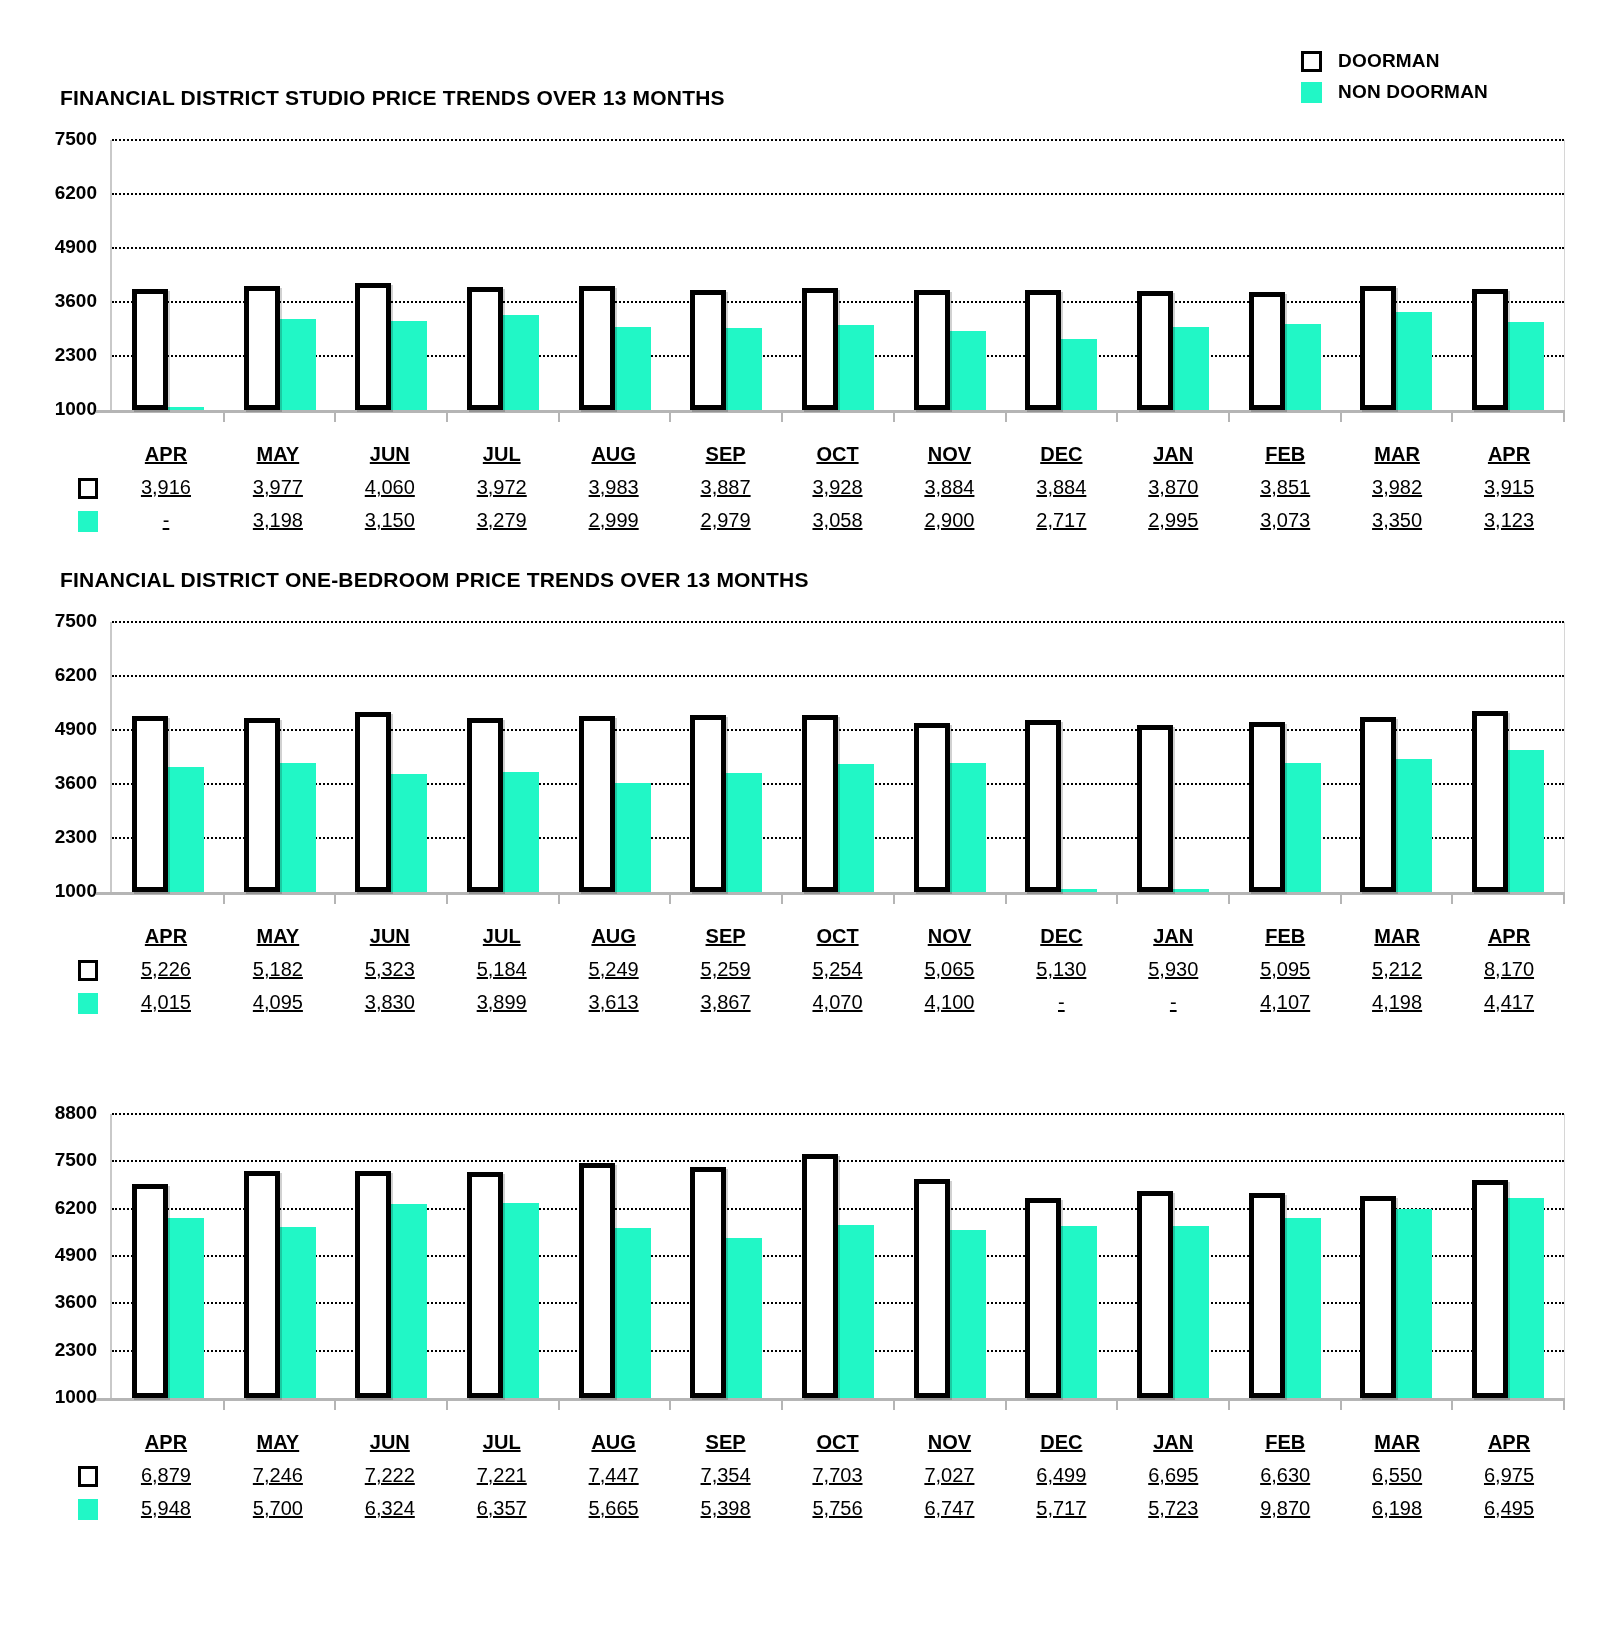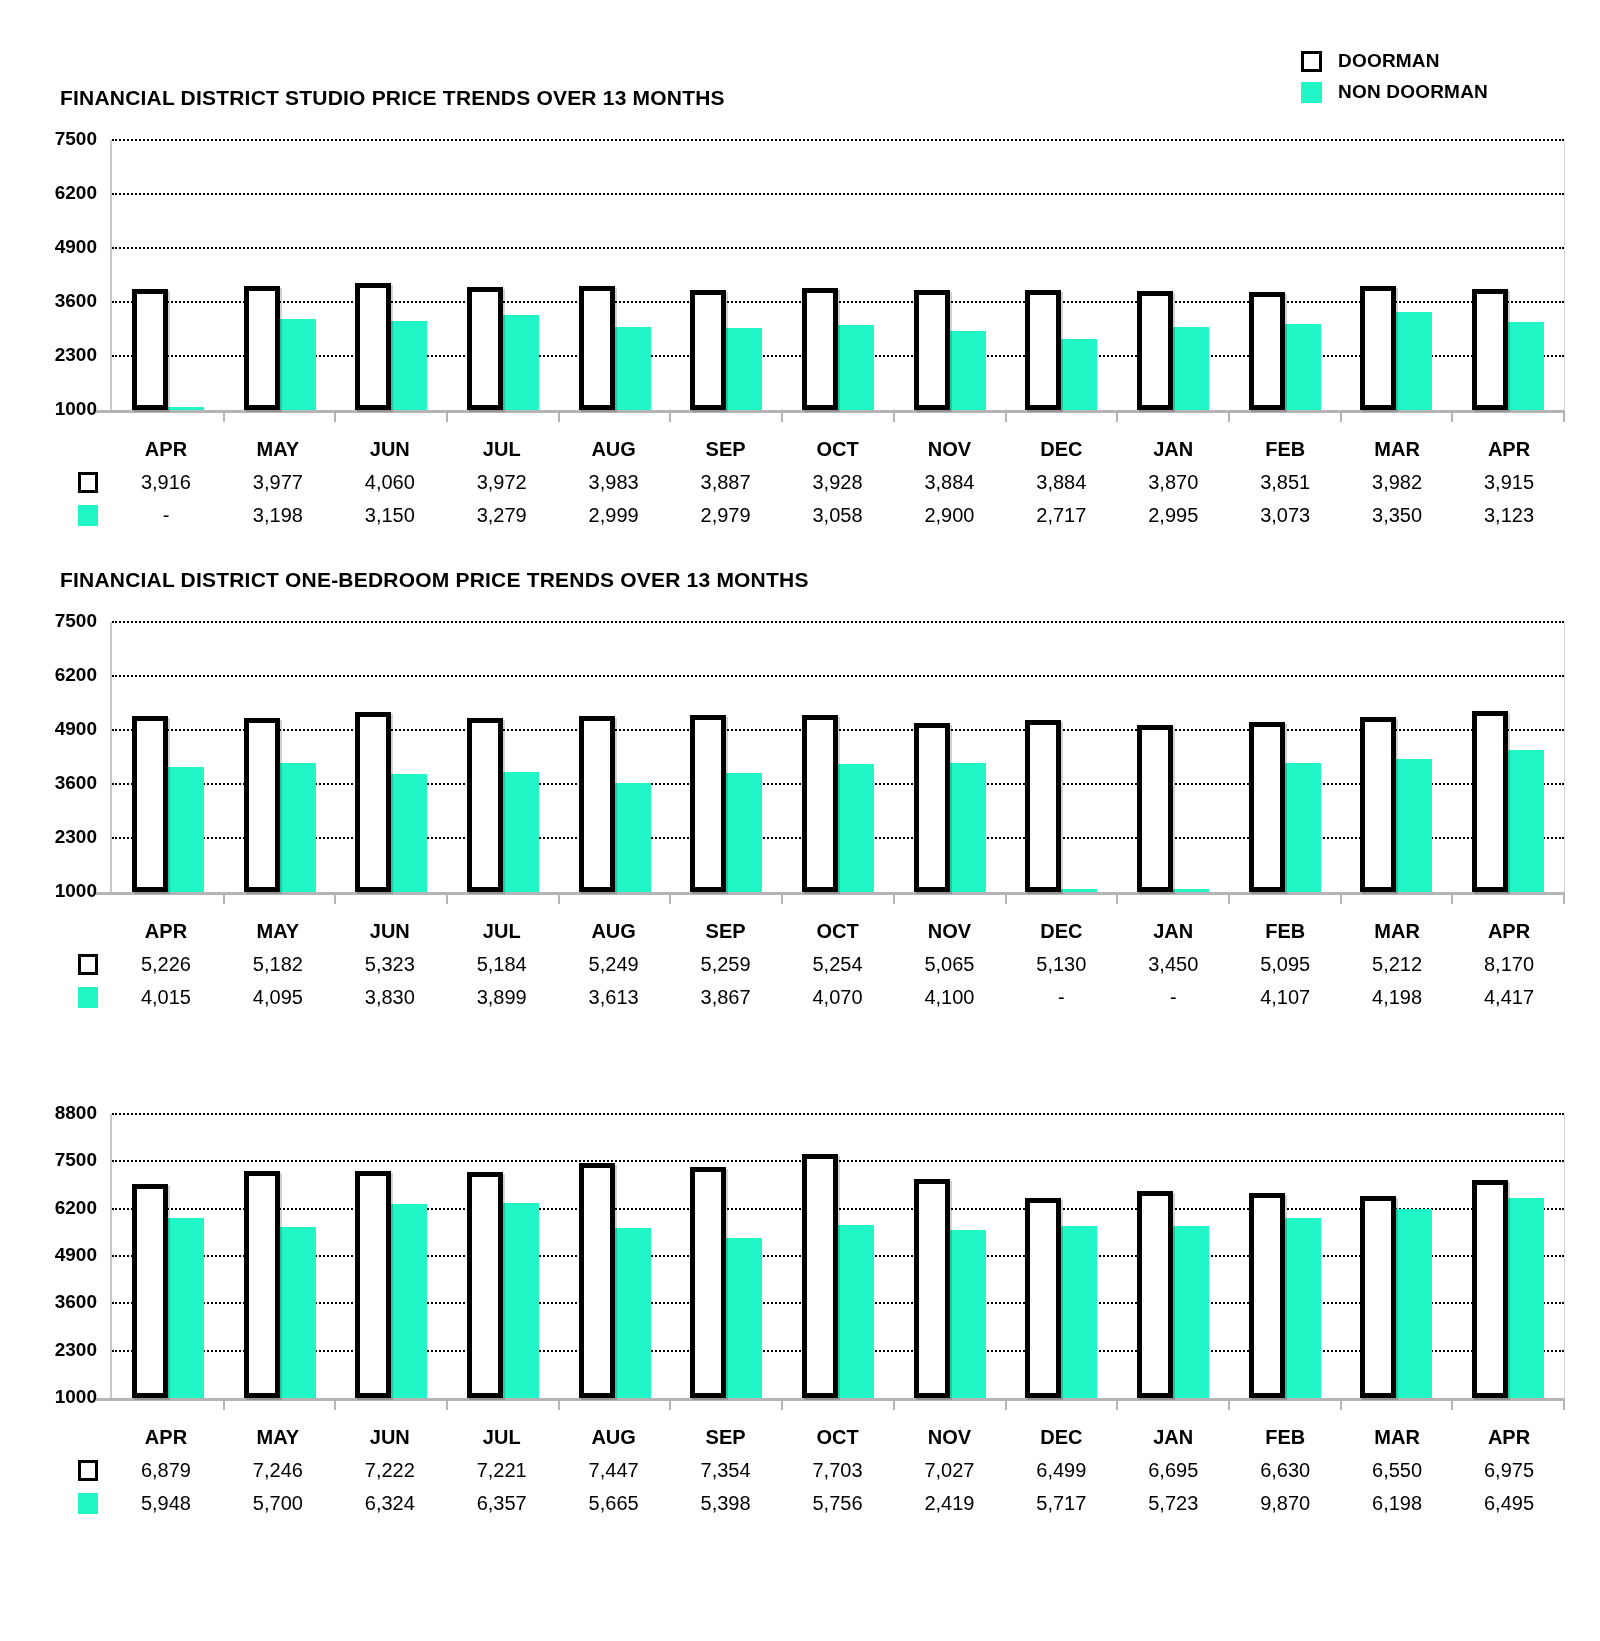--- a/index.html
+++ b/index.html
@@ -64,21 +64,21 @@
   }
   .bar { width:36px; flex:none; }
   .bar-doorman {
     background:#fff; border:5px solid #000; box-sizing:border-box;
     position:relative; z-index:2; min-height:10px;
     box-shadow:2px 2px 0 rgba(0,0,0,0.18);
   }
   .bar-nondoorman { background:var(--teal,#21f7c6); position:relative; z-index:1; }
 
   
-  .trow { display:flex; align-items:center; }
+  .trow { display:flex; align-items:flex-end;text-decoration:underline; }
   .months-row { margin-top:22px; height:34px; }
   .values-row { height:33px; }
   .gutter { width:90px; flex:none; display:flex; justify-content:flex-end; align-items:center; }
   .gutter .tbl-swatch { margin-right:12px; }
   .tbl-swatch { width:20px; height:21px; display:inline-block; box-sizing:border-box; }
   .cells { flex:1; display:flex; }
   .cell { flex:1; text-align:center; white-space:nowrap; }
   .month-cell { font-weight:bold; font-size:20px; }
   .value-cell { font-size:20px; }
 </style>
@@ -327,21 +327,21 @@
     <div class="cells">
         <div class="cell value-cell">5,226</div>
         <div class="cell value-cell">5,182</div>
         <div class="cell value-cell">5,323</div>
         <div class="cell value-cell">5,184</div>
         <div class="cell value-cell">5,249</div>
         <div class="cell value-cell">5,259</div>
         <div class="cell value-cell">5,254</div>
         <div class="cell value-cell">5,065</div>
         <div class="cell value-cell">5,130</div>
-        <div class="cell value-cell">3,450</div>
+        <div class="cell value-cell">5,930</div>
         <div class="cell value-cell">5,095</div>
         <div class="cell value-cell">5,212</div>
         <div class="cell value-cell">8,170</div>
       </div>
   </div>
   <div class="trow values-row">
     <div class="gutter">
       <span class="tbl-swatch sw-nondoorman"></span>
     </div>
     <div class="cells">
@@ -479,21 +479,21 @@
       <span class="tbl-swatch sw-nondoorman"></span>
     </div>
     <div class="cells">
         <div class="cell value-cell">5,948</div>
         <div class="cell value-cell">5,700</div>
         <div class="cell value-cell">6,324</div>
         <div class="cell value-cell">6,357</div>
         <div class="cell value-cell">5,665</div>
         <div class="cell value-cell">5,398</div>
         <div class="cell value-cell">5,756</div>
-        <div class="cell value-cell">2,419</div>
+        <div class="cell value-cell">6,747</div>
         <div class="cell value-cell">5,717</div>
         <div class="cell value-cell">5,723</div>
         <div class="cell value-cell">9,870</div>
         <div class="cell value-cell">6,198</div>
         <div class="cell value-cell">6,495</div>
       </div>
   </div>
 </section>
 
 </body></html>

